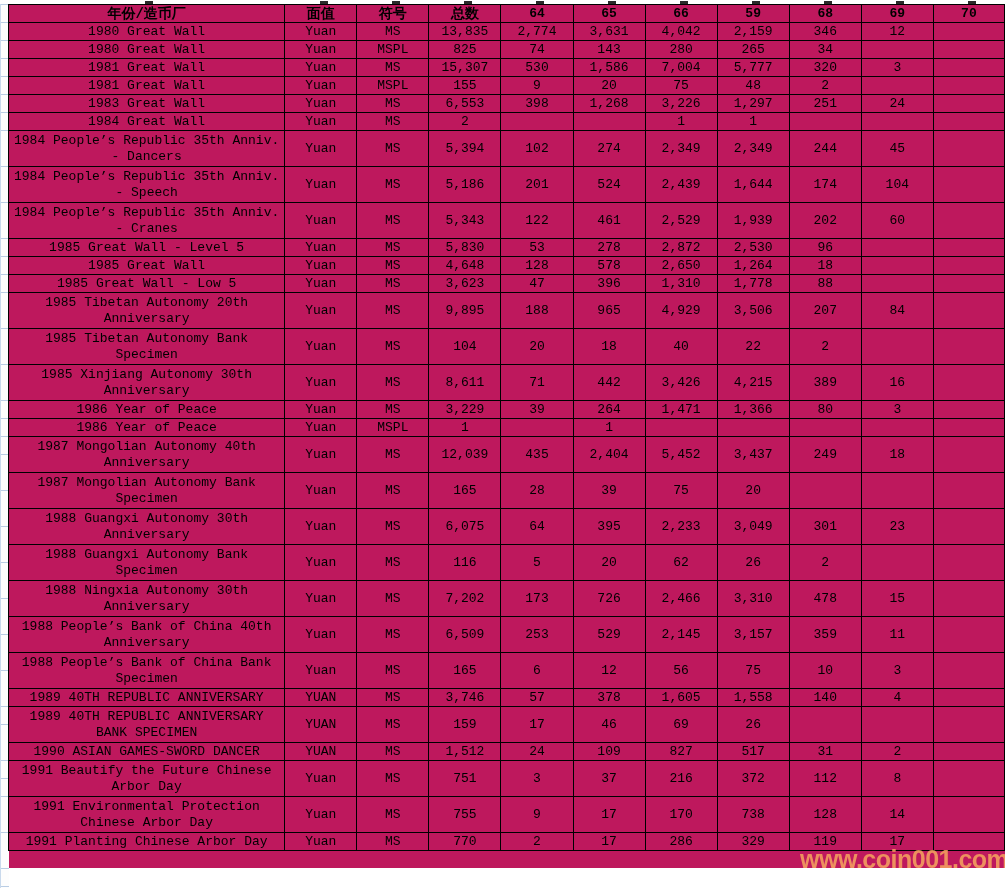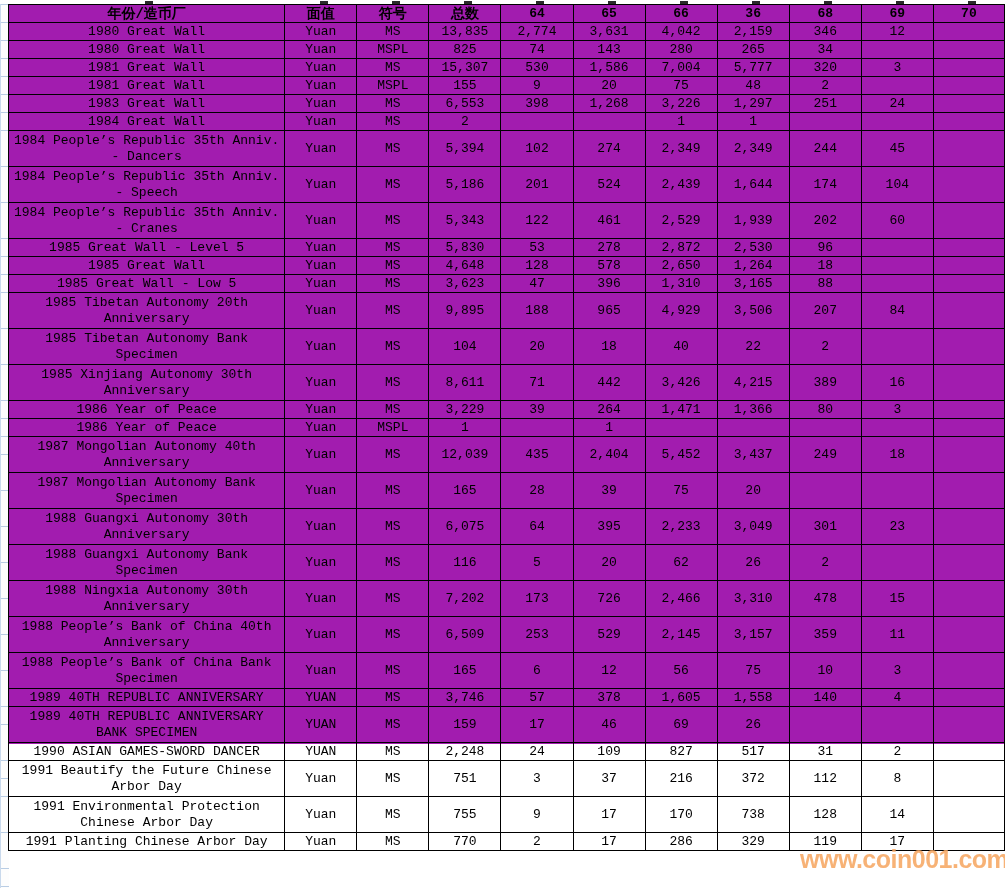--- a/index.html
+++ b/index.html
@@ -1,21 +1,21 @@
 <!DOCTYPE html>
 <html><head>
 <meta charset="utf-8">
 <style>
   html,body{margin:0;padding:0;}
   body{
     width:1005px;height:888px;background:#ffffff;overflow:hidden;
     font-family:"Liberation Mono","DejaVu Sans Mono",monospace;
     color:#000;
   }
-  .stage{position:relative;width:1005px;height:744px;background:#a21caf;}
+  .stage{position:relative;width:1005px;height:868px;background:#be185d;}
 
   
   .left-sliver{
     position:absolute;left:0;top:0;width:8px;height:888px;
     background:#fdfdfd;border-left:1px solid #c9d9ec;
   }
   .left-sliver .gline{position:absolute;left:0;width:8px;height:1px;background:#b9cde4;}
 
   
   .top-sliver{position:absolute;left:0;top:0;width:1005px;height:4px;background:#fff;}
@@ -119,21 +119,21 @@
     </colgroup>
     <thead id="census-head">
         <tr>
           <th>年份/造币厂</th>
           <th>面值</th>
           <th>符号</th>
           <th>总数</th>
           <th class="num">64</th>
           <th class="num">65</th>
           <th class="num">66</th>
-          <th class="num">36</th>
+          <th class="num">59</th>
           <th class="num">68</th>
           <th class="num">69</th>
           <th class="num">70</th>
         </tr>
       </thead>
     <tbody id="census-body">
         <tr class="h1">
           <td class="name">1980 Great Wall</td>
           <td>Yuan</td>
           <td>MS</td>
@@ -280,21 +280,21 @@
           <td></td>
         </tr>
         <tr class="h1">
           <td class="name">1985 Great Wall - Low 5</td>
           <td>Yuan</td>
           <td>MS</td>
           <td>3,623</td>
           <td>47</td>
           <td>396</td>
           <td>1,310</td>
-          <td>3,165</td>
+          <td>1,778</td>
           <td>88</td>
           <td></td>
           <td></td>
         </tr>
         <tr class="h2">
           <td class="name">1985 Tibetan Autonomy 20th
 Anniversary</td>
           <td>Yuan</td>
           <td>MS</td>
           <td>9,895</td>
@@ -482,21 +482,21 @@
           <td>69</td>
           <td>26</td>
           <td></td>
           <td></td>
           <td></td>
         </tr>
         <tr class="h1">
           <td class="name">1990 ASIAN GAMES-SWORD DANCER</td>
           <td>YUAN</td>
           <td>MS</td>
-          <td>2,248</td>
+          <td>1,512</td>
           <td>24</td>
           <td>109</td>
           <td>827</td>
           <td>517</td>
           <td>31</td>
           <td>2</td>
           <td></td>
         </tr>
         <tr class="h2">
           <td class="name">1991 Beautify the Future Chinese

